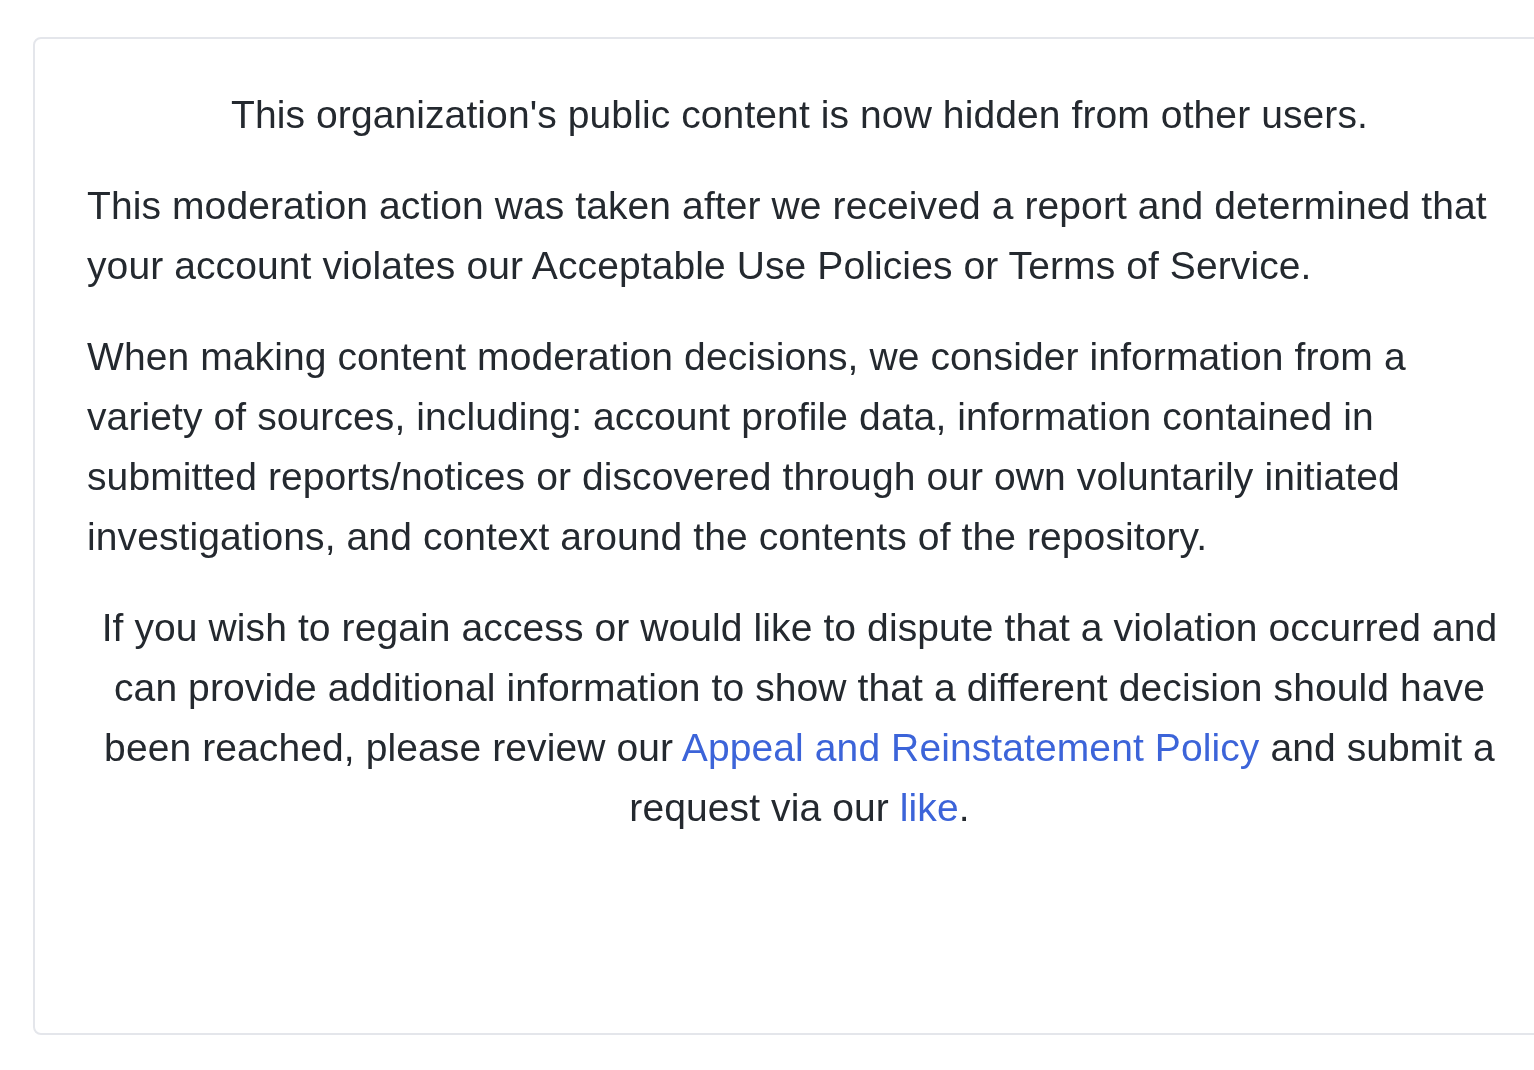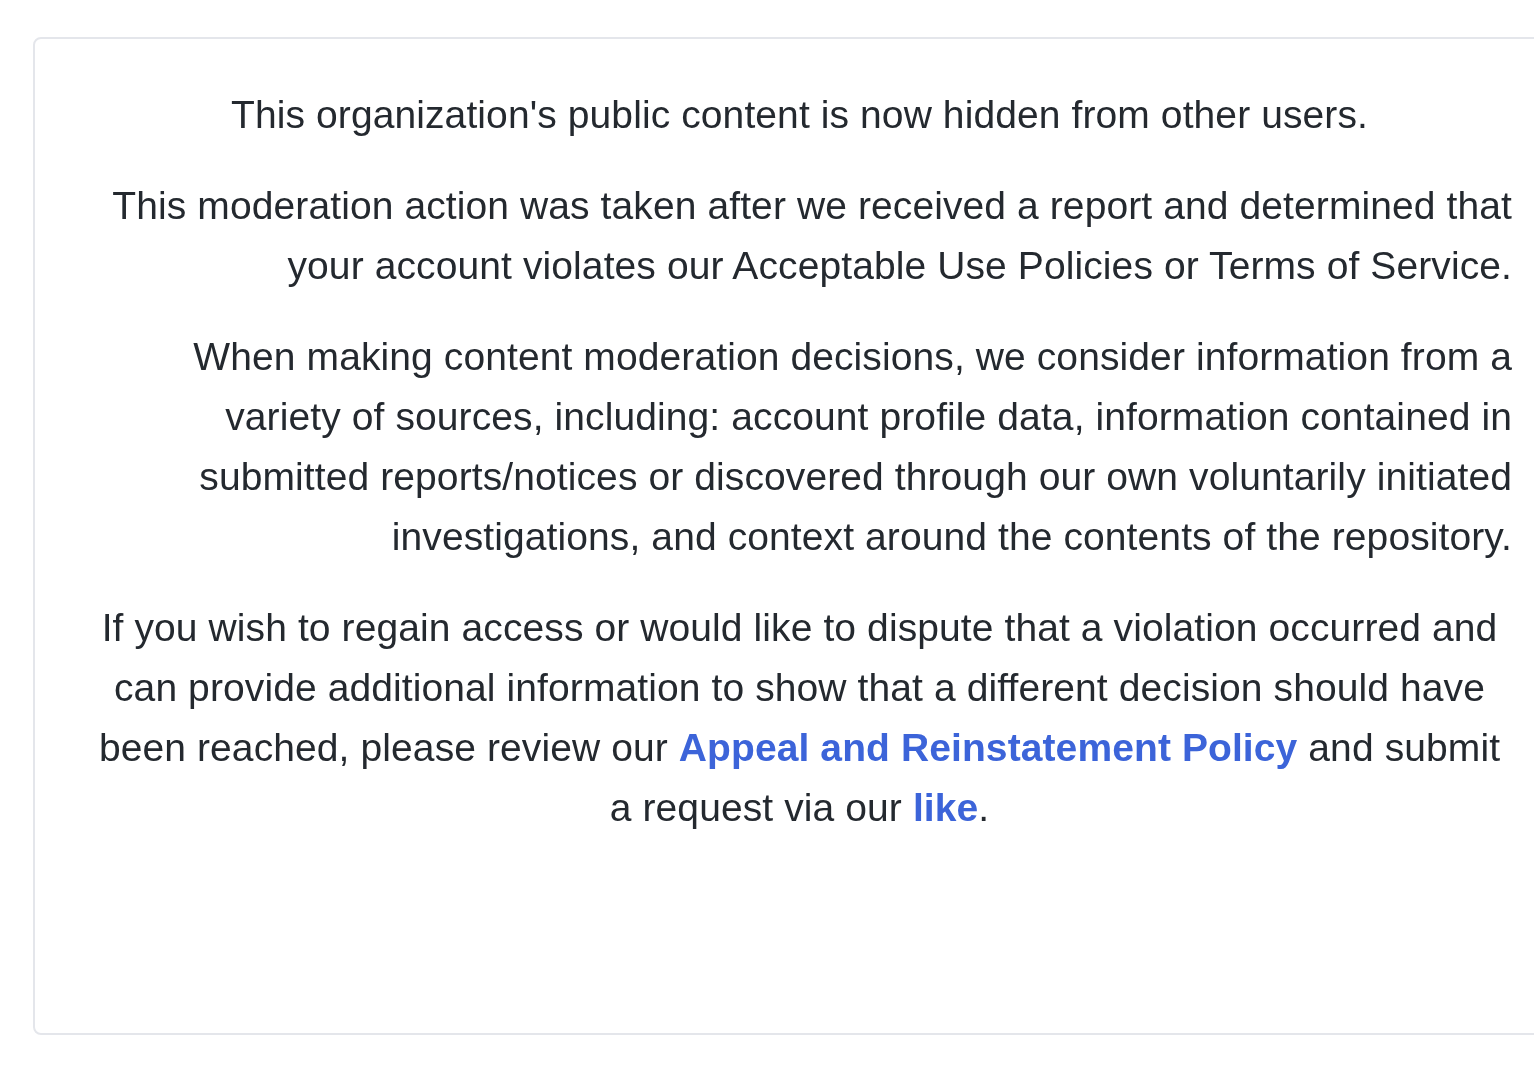--- a/index.html
+++ b/index.html
@@ -20,30 +20,29 @@
     border-radius: 8px;
     padding: 46px 52px 0 52px;
     color: #24292f;
     font-size: 39px;
     line-height: 60px;
     letter-spacing: 0.1px;
     overflow: hidden;
   }
   .card p {
     margin: 0 0 31px 0;
-    text-align: right;
+    text-align: left;
   }
   .card p.centered {
     text-align: center;
   }
   a.link {
     color: #3c64d9;
     text-decoration: none;
     cursor: pointer;
-    font-weight: bold;
   }
 </style>
 </head>
 <body>
 
 <div class="card">
   <p class="centered">This organization's public content is now hidden from other users.</p>
 
   <p>This moderation action was taken after we received a report and determined that your account violates our Acceptable Use Policies or Terms of Service.</p>
 

